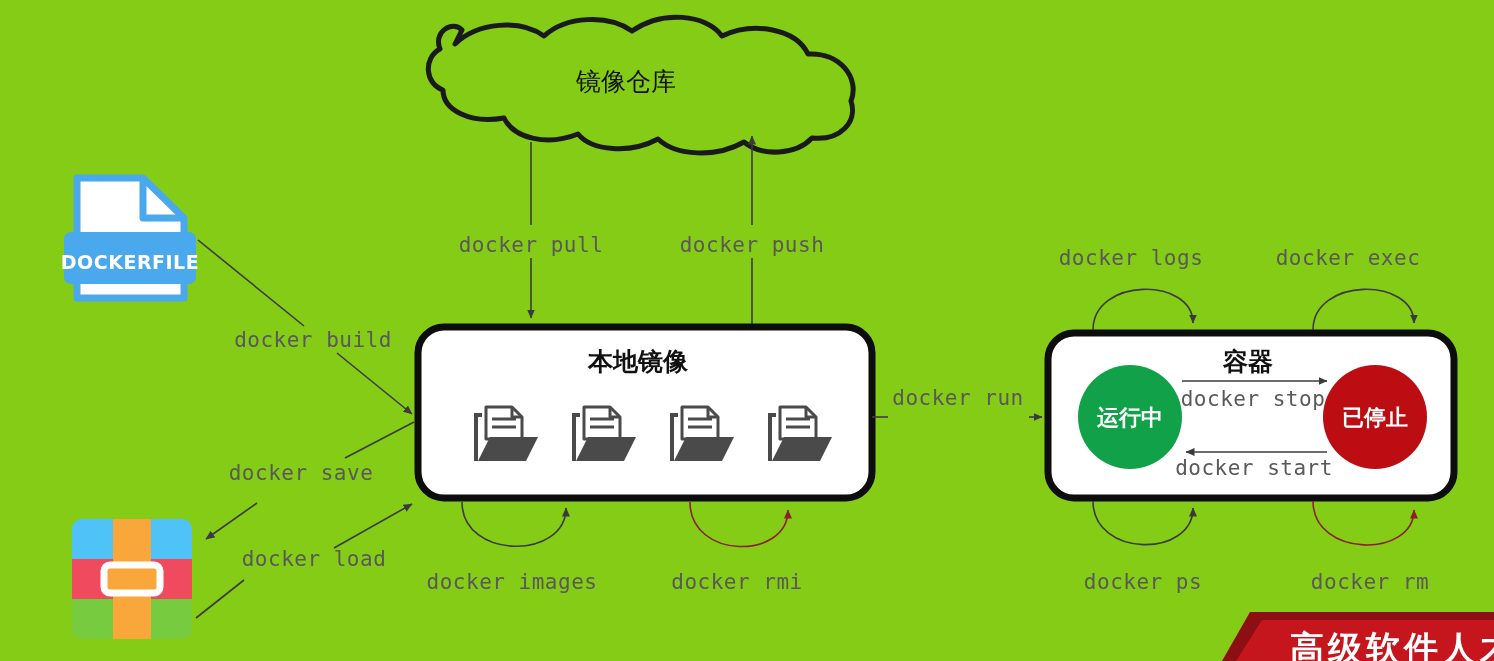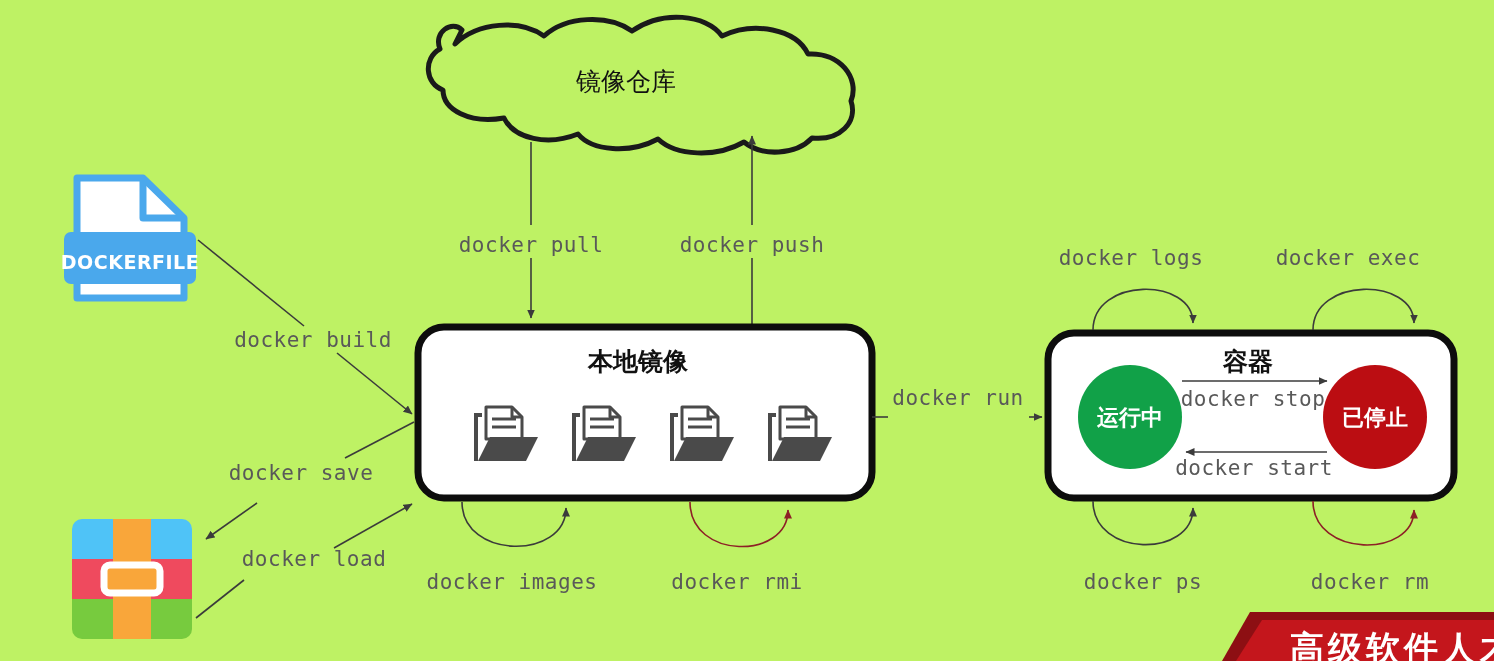--- a/index.html
+++ b/index.html
@@ -8,21 +8,21 @@
     padding: 0;
     background: #ffffff;
   }
   body {
     font-family: "DejaVu Sans", sans-serif;
   }
   #stage {
     position: relative;
     width: 1494px;
     height: 661px;
-    background: #bef264;
+    background: #84cc16;
     overflow: hidden;
   }
   #diagram {
     position: absolute;
     left: 0;
     top: 0;
     width: 1494px;
     height: 661px;
   }
   .cmd-label {

